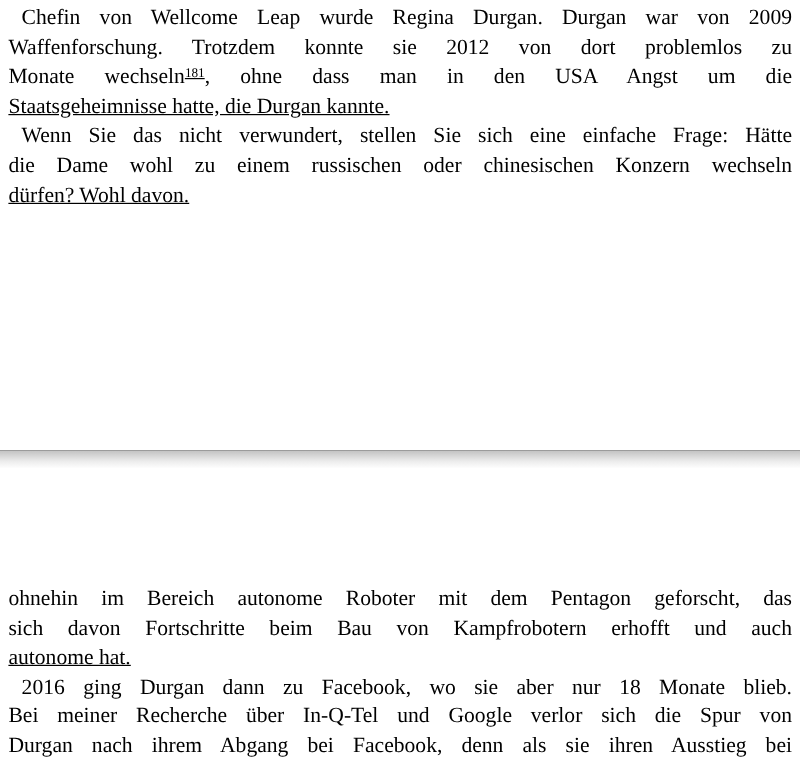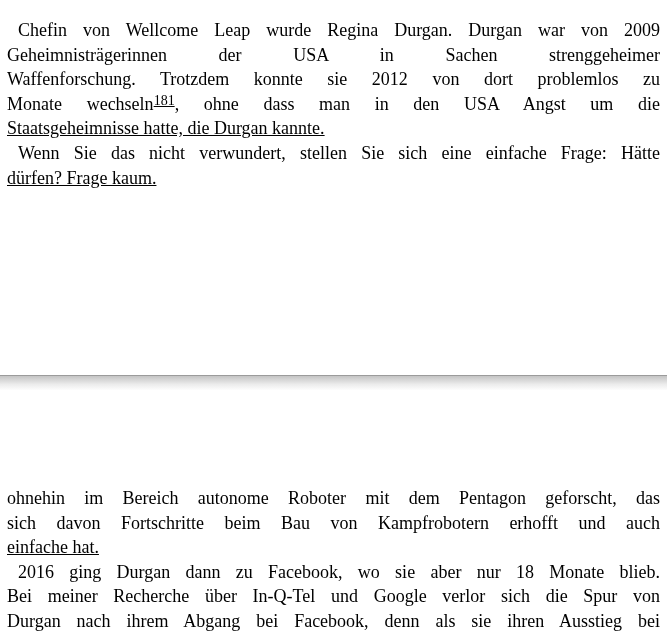--- a/index.html
+++ b/index.html
@@ -17,39 +17,39 @@
   }
   .viewport {
     position: absolute;
     inset: 0;
   }
   .page {
     position: absolute;
     left: 7px;
     right: 7px;
   }
-  .page-top    { top: 2px; margin-top: 16px; }
+  .page-top    { top: 2px; }
   .page-bottom { top: 486px; }
   .line {
     font-size: 18px;
     line-height: 24.6px;
     text-align: justify;
     text-align-last: justify;
     -moz-text-align-last: justify;
   }
   .line.endline {
     text-align-last: left;
     text-decoration: underline;
     -moz-text-align-last: left;
   }
   .line.indent {
     text-indent: 11px;
   }
   sup.fn {
-    font-size: 14px;
+    font-size: 11px;
     line-height: 0;
     text-decoration: underline;
     vertical-align: 5px;
     cursor: pointer;
   }
   .separator {
     position: absolute;
     left: 0;
     right: 0;
     top: 375px;
@@ -60,29 +60,29 @@
       var(--sep-shade-mid, #ececec) 60%,
       var(--sep-shade-end, #fdfdfd) 100%);
   }
 </style>
 </head>
 <body style="--bg: #ffffff; --fg: #000000; --sep-line: #9b9b9b; --sep-shade-start: #c4c4c4; --sep-shade-mid: #ececec; --sep-shade-end: #fdfdfd;">
 
 <main class="viewport">
   <section class="page page-top">
       <div class="line indent">Chefin von Wellcome Leap wurde Regina Durgan. Durgan war von 2009</div>
-      <div class="line">Geheimnisträgerinnen der USA in Sachen strenggeheimer</div>
       <div class="line">Waffenforschung. Trotzdem konnte sie 2012 von dort problemlos zu</div>
       <div class="line"><span>Monate wechseln</span><sup class="fn">181</sup><span>, ohne dass man in den USA Angst um die</span></div>
       <div class="line endline">Staatsgeheimnisse hatte, die Durgan kannte.</div>
       <div class="line indent">Wenn Sie das nicht verwundert, stellen Sie sich eine einfache Frage: Hätte</div>
-      <div class="line endline">dürfen? Frage kaum.</div>
+      <div class="line">die Dame wohl zu einem russischen oder chinesischen Konzern wechseln</div>
+      <div class="line endline">dürfen? Wohl davon.</div>
     </section>
   <div class="separator"></div>
   <section class="page page-bottom">
       <div class="line">ohnehin im Bereich autonome Roboter mit dem Pentagon geforscht, das</div>
       <div class="line">sich davon Fortschritte beim Bau von Kampfrobotern erhofft und auch</div>
-      <div class="line endline">einfache hat.</div>
+      <div class="line endline">autonome hat.</div>
       <div class="line indent">2016 ging Durgan dann zu Facebook, wo sie aber nur 18 Monate blieb.</div>
       <div class="line">Bei meiner Recherche über In-Q-Tel und Google verlor sich die Spur von</div>
       <div class="line">Durgan nach ihrem Abgang bei Facebook, denn als sie ihren Ausstieg bei</div>
     </section>
 </main>
 
 </body></html>

